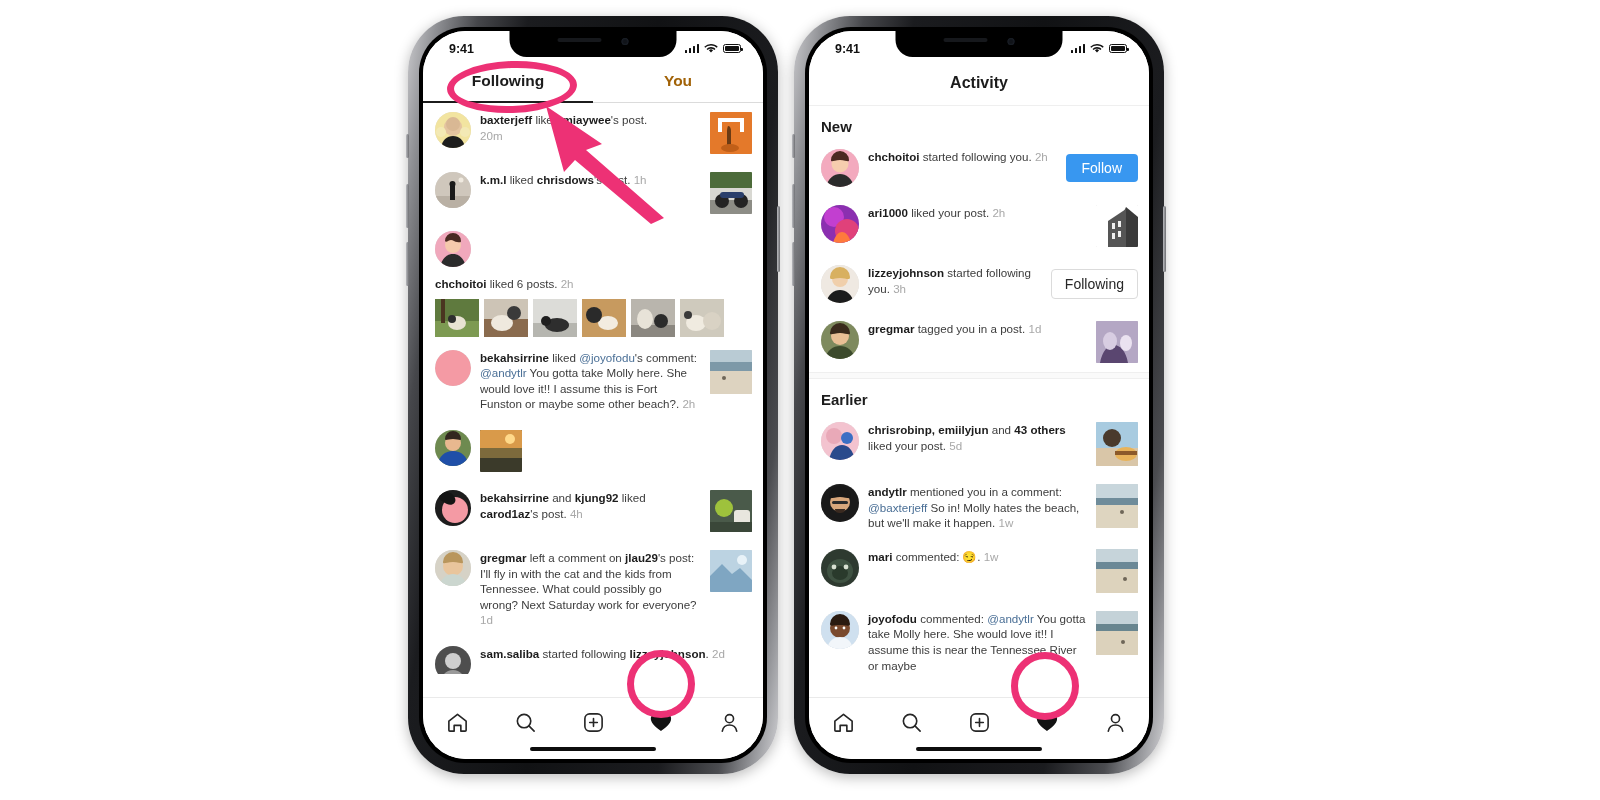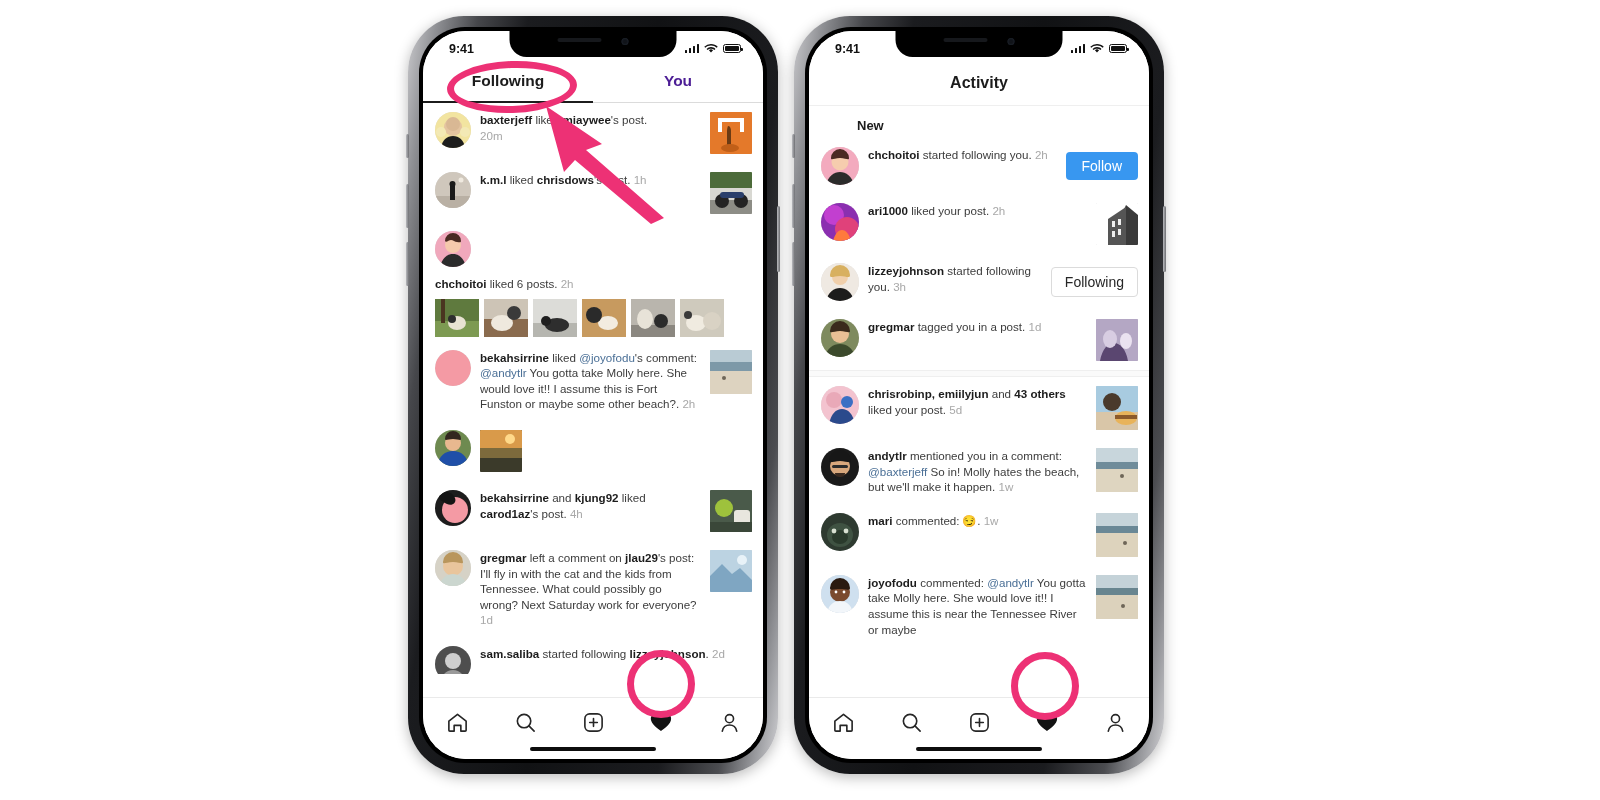--- a/index.html
+++ b/index.html
@@ -78,21 +78,21 @@
   .batt::after{content:'';position:absolute;right:-3px;top:2.5px;width:1.6px;height:3.5px;background:#111;border-radius:0 1px 1px 0;}
   .batt i{position:absolute;left:1px;top:1px;bottom:1px;right:1px;background:#111;border-radius:1px;}
 
   
   .tabbar-top {
     display:flex; background:#fff; position:relative;
     border-bottom: 1px solid #dbdbdb;
   }
   .tabbar-top .tab {
     flex:1; text-align:center; padding: 11px 0 12px;
-    font-size: 15.5px; font-weight: 600; color:#4c1d95;
+    font-size: 15.5px; font-weight: 600; color:#a16207;
     position:relative;
   }
   .tabbar-top .tab.active { color:#1c1c1c; font-weight:700; }
   .tabbar-top .tab.active::after{
     content:''; position:absolute; left:0; right:0; bottom:-1px; height:1.6px; background:#1c1c1c;
   }
 
   .title-header {
     background:#fff; text-align:center;
     padding: 13px 0 13px;
@@ -140,21 +140,21 @@
     flex:0 0 auto; align-self:center;
     font-size: 14px; font-weight:400;
     padding: 6px 16px; border-radius:4px;
     color:#fff; white-space:nowrap;
   }
   .pill.primary { background:#3897f0; }
   .pill.ghost { background:#fff; color:#262626; border:1px solid #dbdbdb; padding:6px 13px; }
 
   .section-title {
     padding: 12px 12px 5px;
-    font-size: 13px; font-weight:700; color:#1c1c1c;margin-left:36px;
+    font-size: 15px; font-weight:700; color:#1c1c1c;
   }
   .sep { height:7px; background:#fafafa; border-top:1px solid #efefef; border-bottom:1px solid #efefef; }
 
   
   .bottomnav {
     position:absolute; left:0; right:0; bottom:0;
     height: 62px; background:#fff;
     border-top:1px solid #eaeaea;
     display:flex; align-items:flex-start; justify-content:space-around;
     padding-top: 9px;
@@ -618,20 +618,21 @@
                   <rect width="42" height="42" fill="#b4a7c4"></rect>
                   <path d="M4 42c2-12 8-18 14-18s12 6 14 18z" fill="#5a4670"></path>
                   <ellipse cx="14" cy="20" rx="7" ry="9" fill="#d8cde2"></ellipse>
                   <ellipse cx="30" cy="22" rx="6" ry="8" fill="#eae2f0"></ellipse>
                 </svg>
             </div>
           </div>
 
           <div class="sep"></div>
 
+          <div class="section-title">Earlier</div>
 
           <div class="row">
             <div class="avatar lg">
               <svg class="ph" viewBox="0 0 38 38">
                   <rect width="38" height="38" fill="#f3c3cf"></rect>
                   <circle cx="13" cy="14" r="8" fill="#e9a9b8"></circle>
                   <path d="M8 38c2-10 7-15 13-15s11 5 13 15z" fill="#2a4a8c"></path>
                   <circle cx="26" cy="16" r="6" fill="#3b6fc4"></circle>
                 </svg>
             </div>

